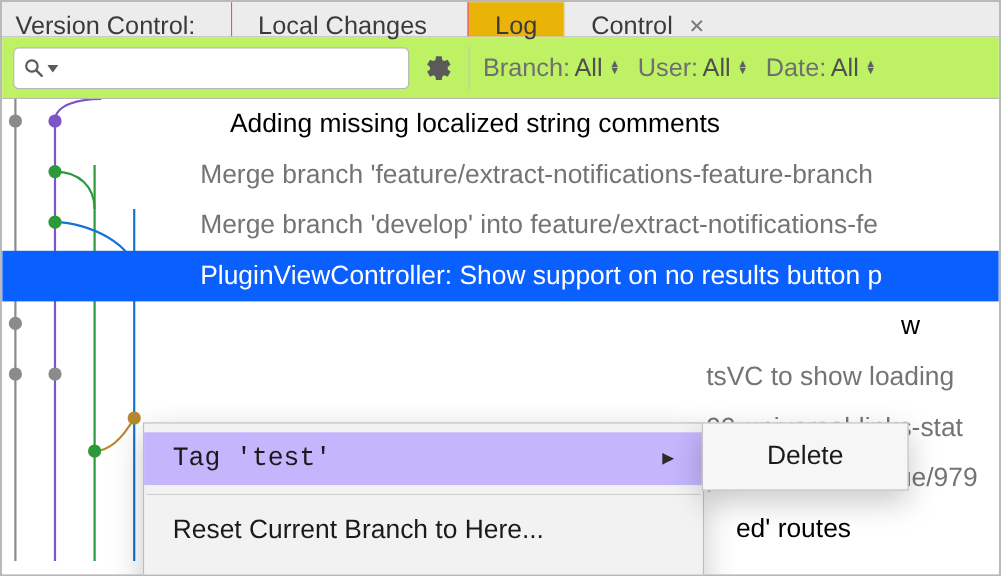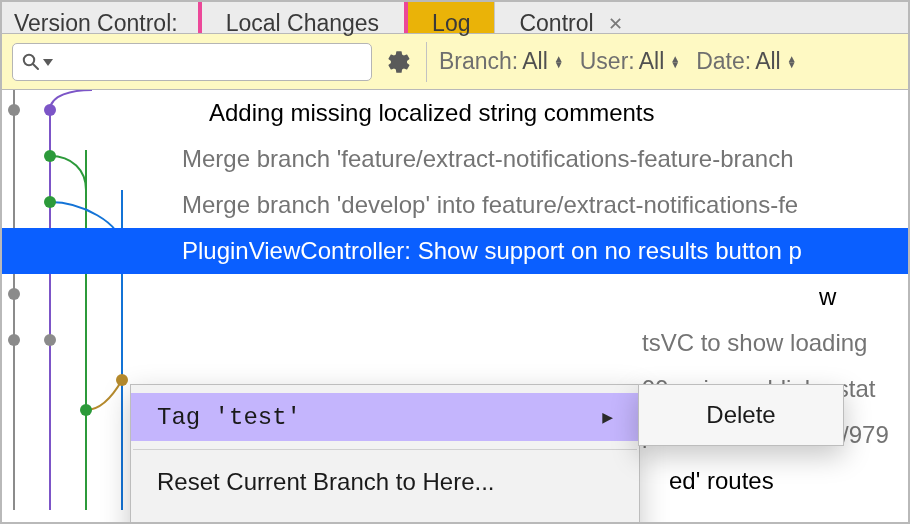--- a/index.html
+++ b/index.html
@@ -3,25 +3,25 @@
 <meta charset="utf-8">
 <style>
   * { box-sizing: border-box; margin: 0; padding: 0; }
   html, body { width: 910px; height: 524px; overflow: hidden; font-family: -apple-system, "Helvetica Neue", Arial, sans-serif; font-size: 22px; color: #000; background: #fff; }
   .root { width: 910px; height: 524px; border: 2px solid #b9b9b9; display: flex; flex-direction: column; }
   
   .tabstrip { display: flex; align-items: stretch; height: 32px; background: #ececec; border-bottom: 1px solid #b9b9b9; }
   .tabstrip .title { padding: 8px 20px 0 12px; font-size: 23px; color: #3a3a3a; }
   .tab { padding: 8px 24px 0 24px; font-size: 23px; color: #3a3a3a; border-right: 1px solid transparent; position: relative; }
   .tab.active { background: #eab308; }
-  .tab.sep-l { border-left: 4px solid #ec4899; }
+  .tab.sep-l { border-left: 1px solid #ec4899; margin-left: 12px; }
   .tab.sep-r { border-right: 1px solid #c5c5c5; }
   .close-x { font-size: 18px; color: #7a7a7a; margin-left: 8px; position: relative; top: -1px; }
   
-  .toolbar { display: flex; align-items: center; height: 56px; background: #fef9c3; border-bottom: 1px solid #b9b9b9; padding: 0 10px; gap: 8px; }
+  .toolbar { display: flex; align-items: center; height: 56px; background: #bef264; border-bottom: 1px solid #b9b9b9; padding: 0 10px; gap: 8px; }
   .search { display: flex; align-items: center; background: #fff; border: 1px solid #b5b5b5; border-radius: 5px; height: 38px; width: 360px; padding: 0 8px; }
   .search svg { flex: none; }
   .search .tri { margin-left: 2px; }
   .search input { border: none; outline: none; font-size: 20px; flex: 1; margin-left: 6px; background: transparent; }
   .gear { display: flex; align-items: center; justify-content: center; width: 38px; height: 38px; }
   .vdiv { width: 1px; height: 40px; background: #c2c2c2; }
   .filter { color: #6f6f6f; font-size: 23px; display: flex; align-items: center; gap: 4px; padding: 0 4px; }
   .filter .val { color: #505050; }
   .sort { display: inline-flex; flex-direction: column; line-height: 6px; font-size: 10px; color: #606060; margin-left: 2px; }
   
@@ -30,21 +30,21 @@
   .commits { position: absolute; left: 180px; right: 0; top: 0; }
   .commit-row { height: 46px; display: flex; align-items: center; font-size: 24px; white-space: nowrap; overflow: hidden; color: #747474; }
   .commit-row.primary { color: #000; margin-left: 27px; }
   .commit-row.selected { background: #0a5fff; color: #fff; margin-left: -180px; padding-left: 180px; }
   
   .ctxmenu { position: absolute; left: 128px; top: 294px; width: 510px; background: #f2f2f2; border: 1px solid #bdbdbd; box-shadow: 0 10px 28px rgba(0,0,0,0.22); padding: 8px 0; }
   .ctxitem { height: 48px; display: flex; align-items: center; padding: 0 26px; font-size: 24px; color: #1a1a1a; justify-content: space-between; }
   .ctxitem.hover { background: #c4b5fd; font-family: Liberation Mono, monospace; }
   .ctxsep { height: 1px; background: #d0d0d0; margin: 8px 2px; }
   .subarrow { font-size: 18px; color: #2a2a2a; }
-  .submenu { position: absolute; left: 636px; top: 294px; width: 206px; background: #f6f6f6; border: 1px solid #bdbdbd; box-shadow: 0 10px 28px rgba(0,0,0,0.22); padding: 6px 0; }
+  .submenu { position: absolute; left: 636px; top: 294px; width: 188px; background: #f6f6f6; border: 1px solid #bdbdbd; box-shadow: 0 10px 28px rgba(0,0,0,0.22); padding: 6px 0; }
   .submenu .ctxitem { justify-content: center; }
 </style>
 </head>
 <body>
 
 <div class="root">
 
   <div class="tabstrip">
     <div class="title">Version Control:</div>
     <div class="tab sep-l"><span>Local Changes</span></div>

